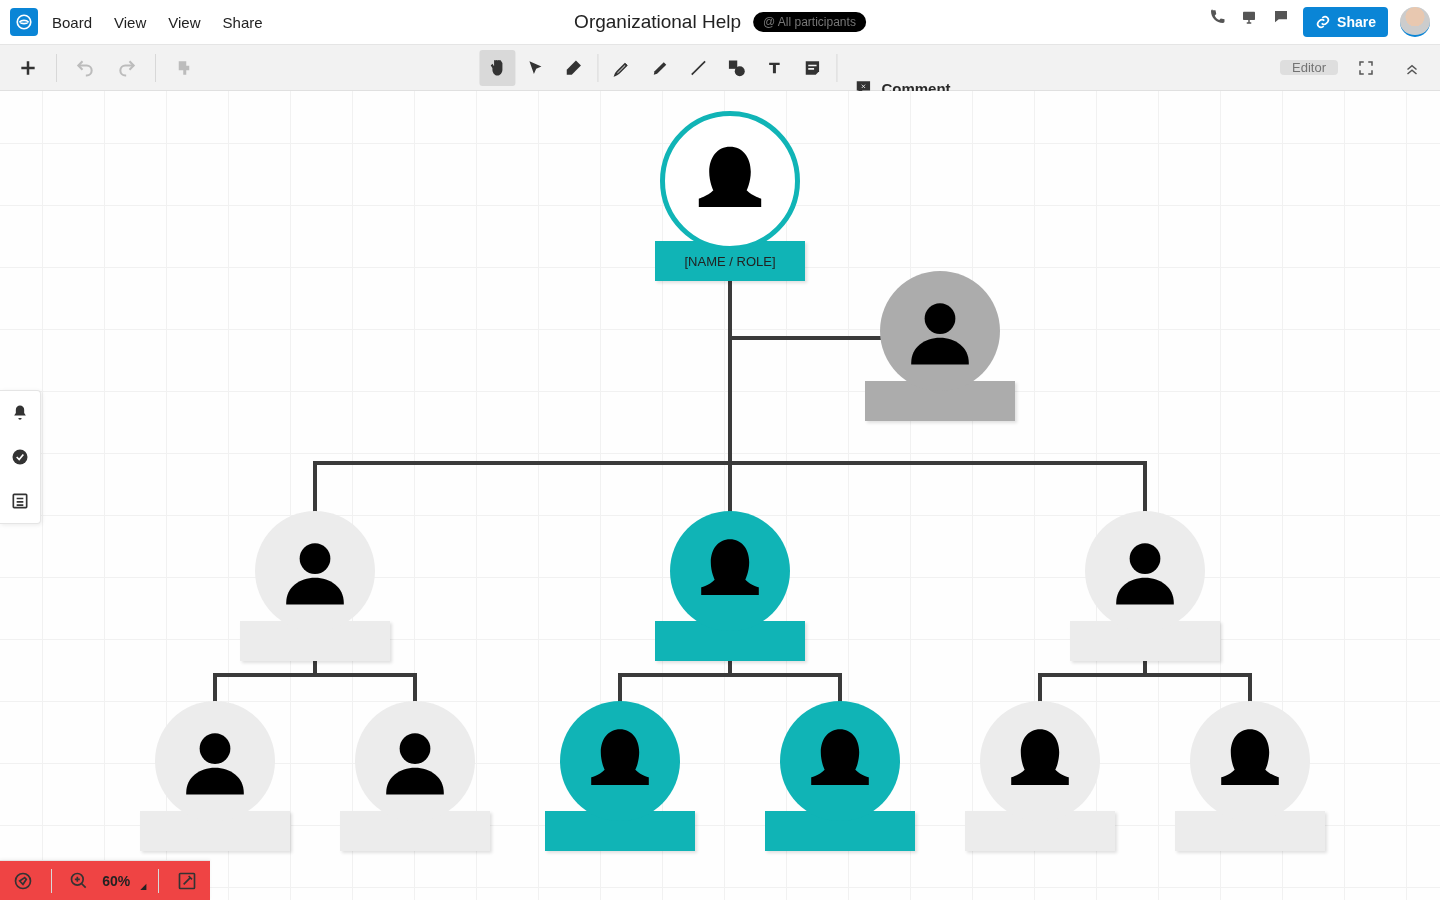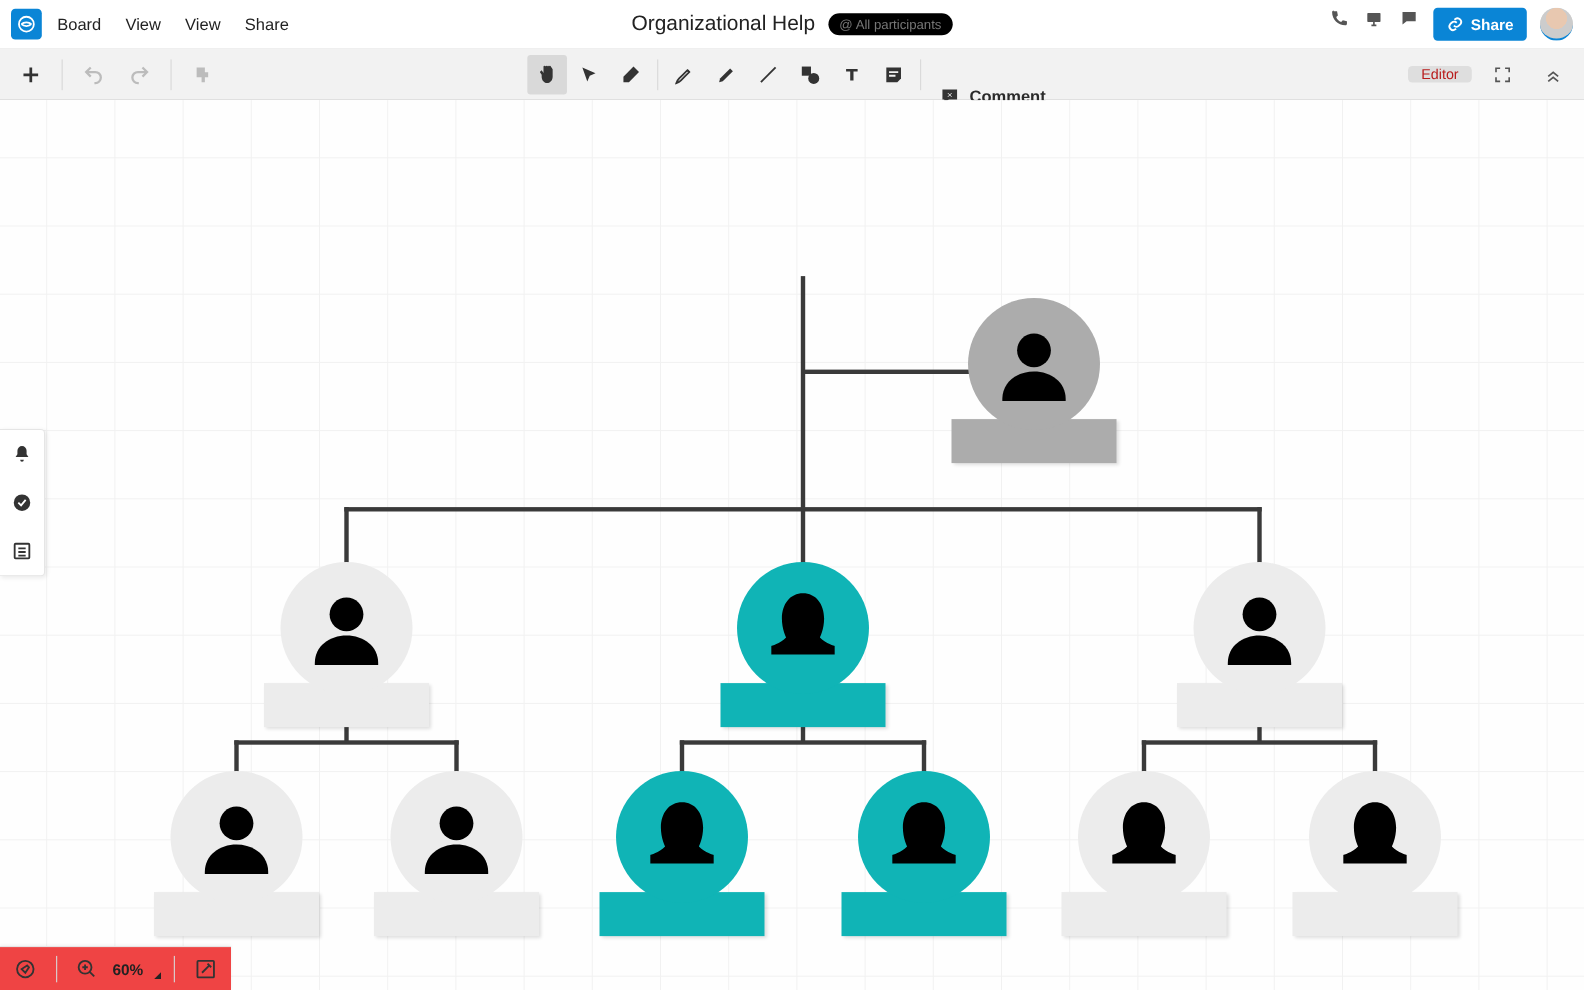--- a/index.html
+++ b/index.html
@@ -60,21 +60,21 @@
     width:36px; height:36px;
     display:flex; align-items:center; justify-content:center;
     color:#3a3a3a; cursor:pointer; border-radius:3px;
   }
   .tool.disabled { color:#bcbcbc; cursor:default; }
   .sep { width:1px; height:28px; background:#d8d8d8; margin:0 4px; }
   .toolbar-center { position:absolute; left:50%; transform:translateX(-50%); display:flex; align-items:center; gap:2px; }
   .tool.selected { background:#d9d9d9; }
   .comment-btn { display:flex; align-items:center; gap:8px; font-size:15px; font-weight:600; color:#2a2a2a; padding:0 10px; cursor:pointer;margin-top:41px; }
   .toolbar-right { margin-left:auto; display:flex; align-items:center; gap:10px; }
-  .editor-chip { background:#dedede; color:#b91c1c; font-size:13px; padding:0 12px; border-radius:4px; }
+  .editor-chip { background:#dedede; color:#737373; font-size:13px; padding:0 12px; border-radius:4px; }
 
   
   .canvas {
     position:absolute; top:91px; left:0; right:0; bottom:0;
     background-color:#fefefe;
     background-image:
       linear-gradient(#f1f1f1 1px, transparent 1px),
       linear-gradient(90deg, #f1f1f1 1px, transparent 1px);
     background-size: 62px 62px;
     background-position: -20px -10px;
@@ -326,20 +326,28 @@
   <div class="connector vline" style="left:728px; top:555px; height:30px;"></div>
   <div class="connector hline" style="left:618px; top:582px; width:224px;"></div>
   <div class="connector vline" style="left:618px; top:582px; height:45px;"></div>
   <div class="connector vline" style="left:838px; top:582px; height:45px;"></div>
 
   <div class="connector vline" style="left:1143px; top:555px; height:30px;"></div>
   <div class="connector hline" style="left:1038px; top:582px; width:214px;"></div>
   <div class="connector vline" style="left:1038px; top:582px; height:45px;"></div>
   <div class="connector vline" style="left:1248px; top:582px; height:45px;"></div>
 
+  <div class="node root" style="left:660px; top:20px;">
+    <div class="circle">
+        <svg viewBox="0 0 100 90">
+          <use href="#sil-female"></use>
+        </svg>
+      </div>
+    <div class="label">[NAME / ROLE]</div>
+  </div>
 
   <div class="node grey" style="left:880px; top:180px;">
     <div class="circle">
         <svg viewBox="0 0 100 90">
           <use href="#sil-male"></use>
         </svg>
       </div>
     <div class="label"></div>
   </div>
 

